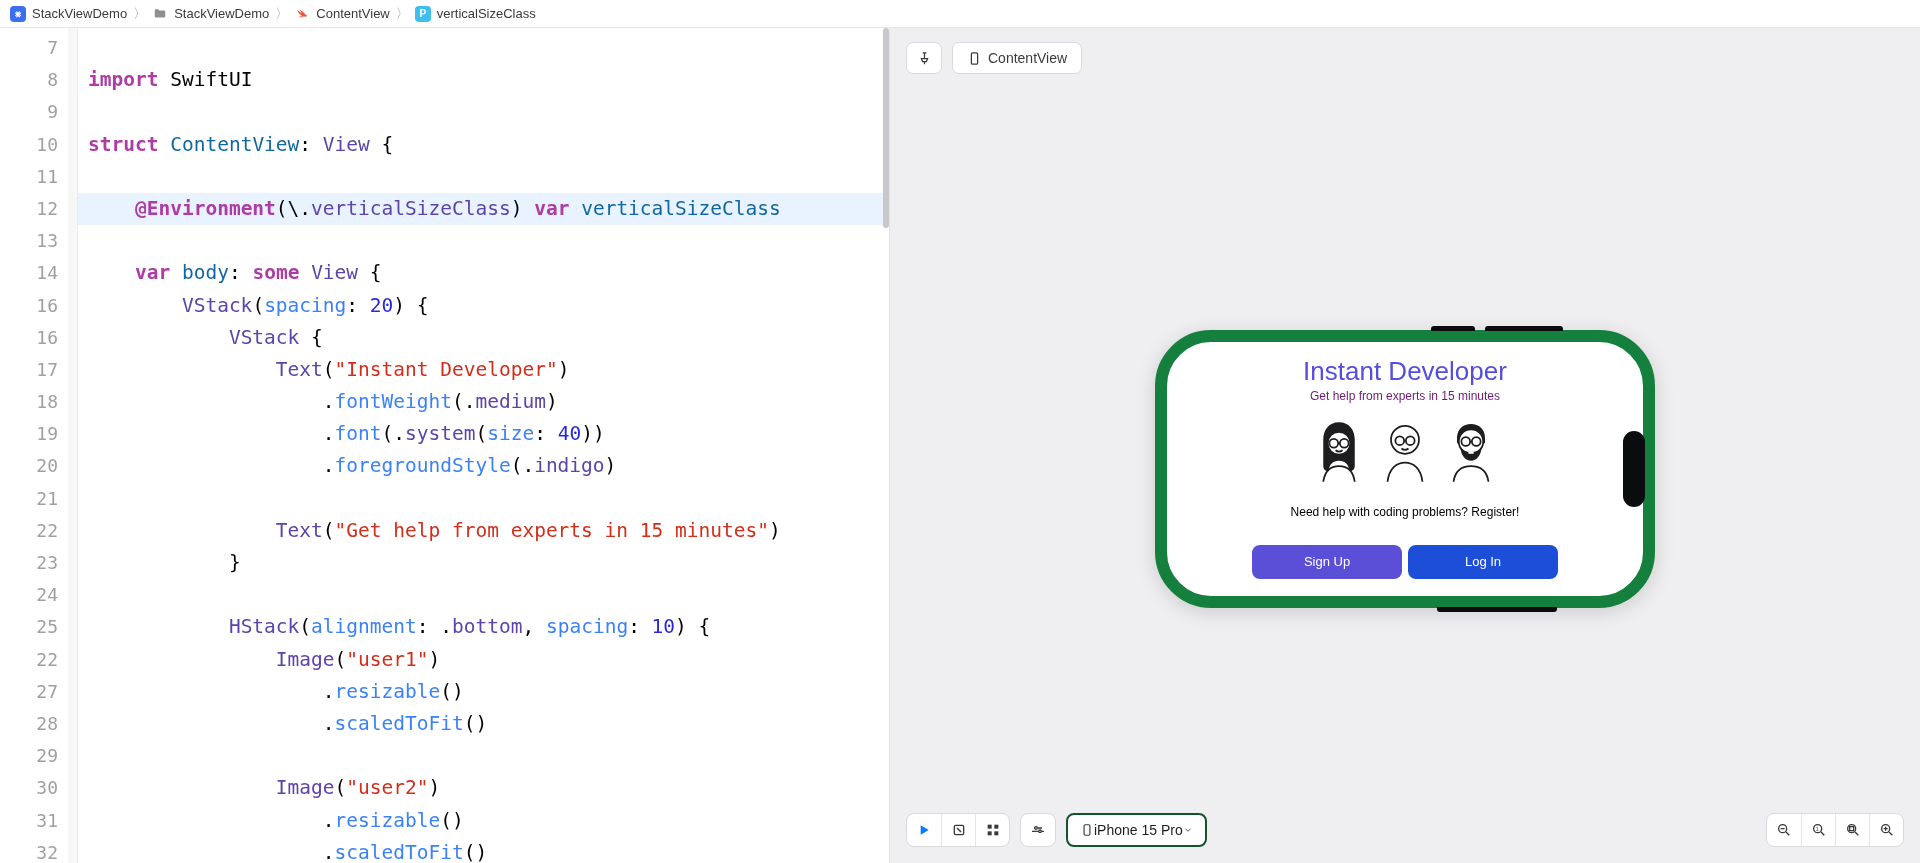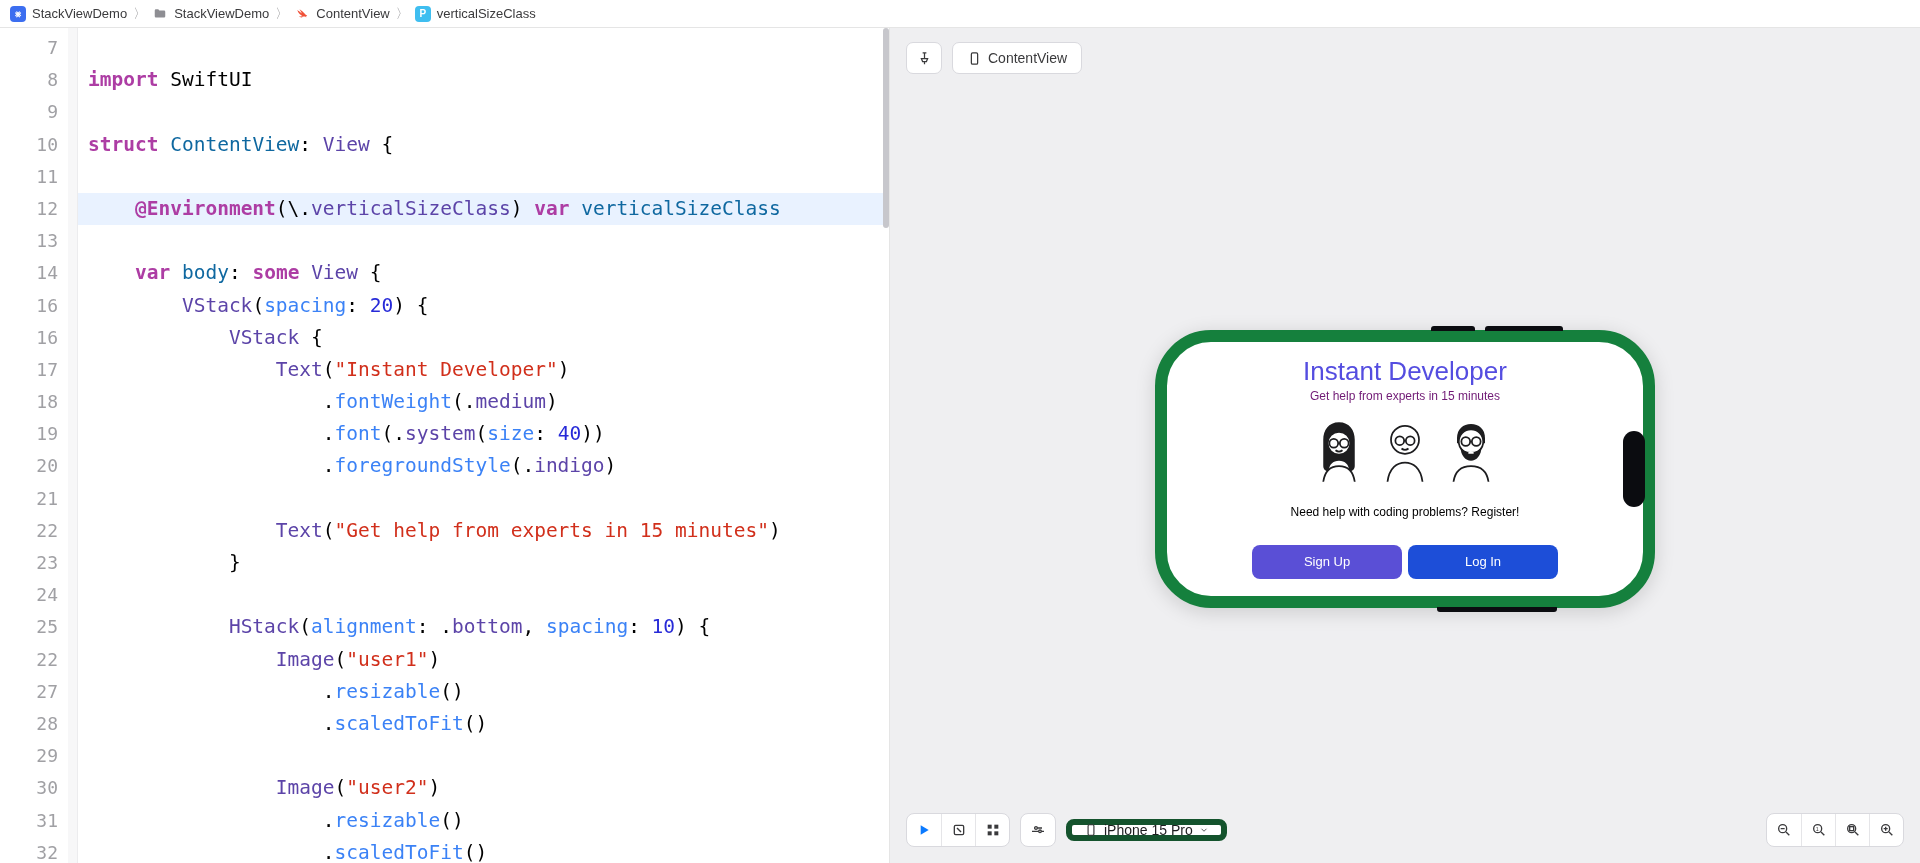--- a/index.html
+++ b/index.html
@@ -172,25 +172,24 @@
     display: flex;
     align-items: center;
     justify-content: center;
     border-left: 1px solid #e5e5e8;
   }
   .btn-group .seg:first-child { border-left: none; }
   .btn-group .seg svg { width: 16px; height: 16px; }
   .device-picker {
     display: inline-flex;
     align-items: center;
-    gap: 6px;
-    height: 22px;
+    height: 34px;
     padding: 0 12px;
     background: #fff;
-    border: 6px solid #14532d;
+    border: 2px solid #14532d;
     border-radius: 8px;
     font-size: 14px;
   }
   .zoom-group { margin-left: auto; }
 </style>
 </head>
 <body>
 
 <div class="breadcrumb">
   <span class="bc-icon bc-blue">⨳</span>

